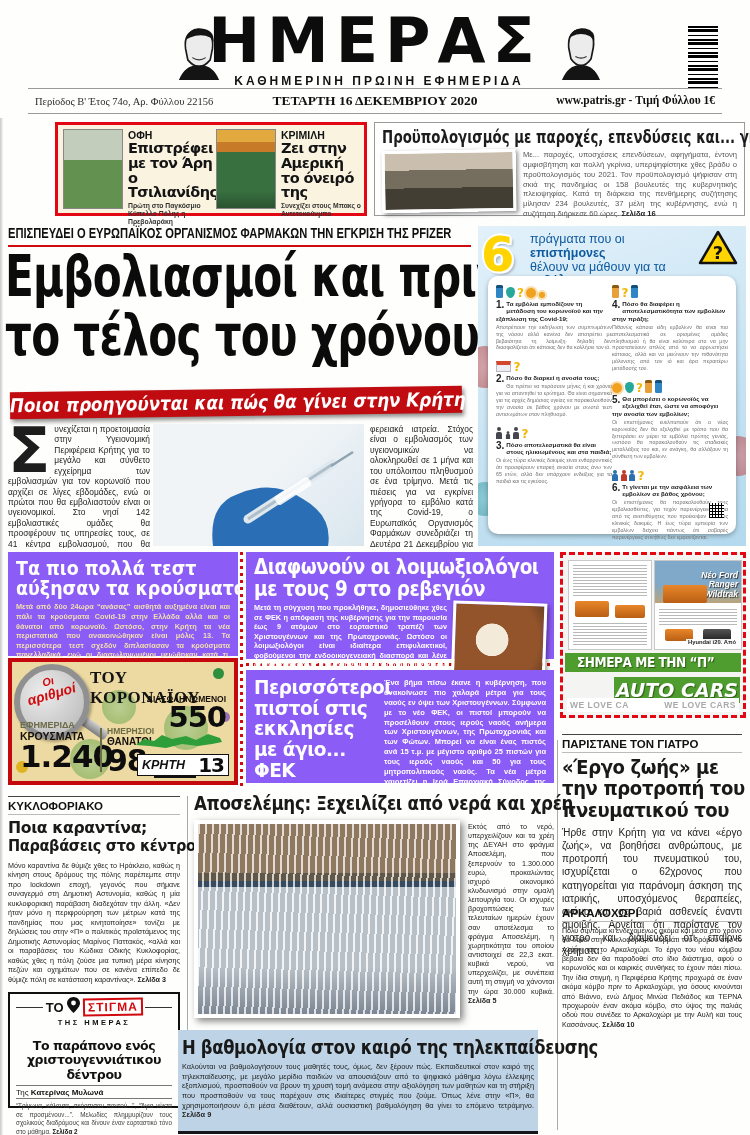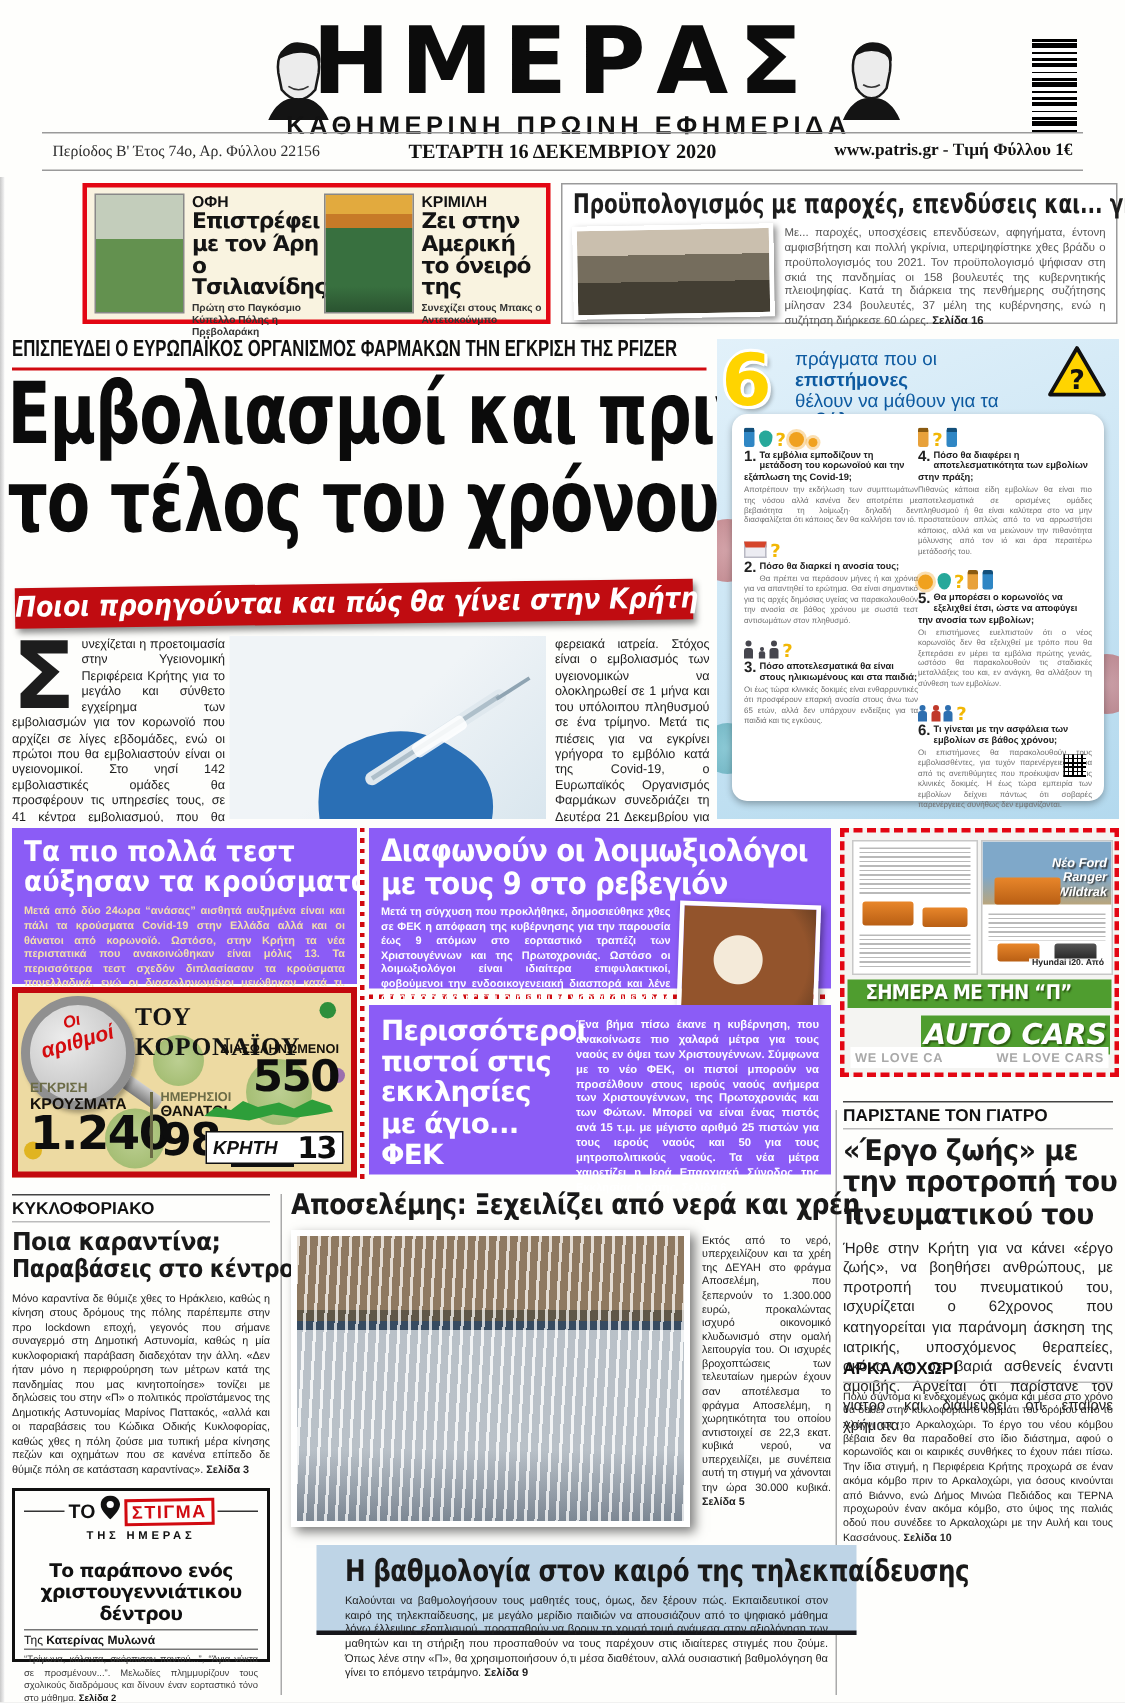--- a/index.html
+++ b/index.html
@@ -5,21 +5,21 @@
   html,body{margin:0;padding:0;background:#e8e8e8}
   .page{position:relative;width:750px;height:1135px;margin:0 auto;background:#fefefc;
         font-family:"Liberation Sans",sans-serif;color:#111;overflow:hidden}
   .abs{position:absolute}
   .cx{display:inline-block;transform-origin:left top;white-space:nowrap}
   .bt{text-align:justify;margin:0}
   .pg{white-space:nowrap}
   
   .mast-title{left:50%;top:10px;transform:translateX(-50%);font-family:"DejaVu Sans",sans-serif;
       font-weight:bold;font-size:62px;letter-spacing:7px;line-height:1;color:#0c0c0c}
-  .mast-sub{left:8px;right:0;top:74px;text-align:center;font-weight:bold;font-size:17px;letter-spacing:3px;color:#121212}
+  .mast-sub{left:8px;right:0;top:74px;text-align:center;font-weight:bold;font-size:12px;letter-spacing:3px;color:#121212}
   .rule{left:28px;right:28px;height:1px;background:#9a9a9a}
   .dateline{top:92px;left:0;right:0;height:20px;font-family:"Liberation Serif",serif}
   .barcode{right:32px;top:26px;width:30px;height:62px;
       background:repeating-linear-gradient(180deg,#000 0 2px,#fff 2px 3px,#000 3px 6px,#fff 6px 9px,#000 9px 10px,#fff 10px 13px)}
   .portrait{width:46px;height:56px}
   
   .sports-box{left:55px;top:122px;width:312px;height:94px;border:3px solid #e30613;background:#f9f3e0;display:flex;box-sizing:border-box}
   .teaser{display:flex;width:50%;padding:4px 2px 4px 5px;box-sizing:border-box}
   .tphoto{width:58px;height:78px;border:1px solid #888;flex:none;margin-right:5px}
   .tkick{font-weight:bold;font-size:10.5px}
@@ -119,21 +119,21 @@
   .stigma{left:8px;top:992px;width:172px;height:116px;border:2px solid #101010;box-sizing:border-box;padding:3px 6px;text-align:center}
   .st-row{display:flex;align-items:center;justify-content:center;gap:3px}
   .st-line{flex:1;height:1px;background:#333}
   .st-stamp{border:2px solid #d10a10;color:#d10a10;font-weight:bold;font-size:12px;padding:0 3px;letter-spacing:1px;transform:rotate(-1deg)}
   .st-of{font-weight:bold;font-size:7.5px;letter-spacing:2.5px;margin-top:1px}
   .st-title{font-family:"DejaVu Sans",sans-serif;font-weight:bold;font-size:12.5px;line-height:1.15;margin-top:12px;letter-spacing:-.4px}
   .st-by{border-top:1px solid #777;border-bottom:1px solid #777;margin-top:3px;padding:1.5px 0;font-size:8px;text-align:left}
   .dam-photo{left:194px;top:820px;width:266px;height:198px;border:4px solid #fff;box-shadow:3px 3px 7px rgba(0,0,0,.5);box-sizing:border-box;
       background:repeating-linear-gradient(93deg,rgba(255,255,255,.75) 0 2px,rgba(125,135,148,.25) 2px 7px),
                  linear-gradient(180deg,#94744f 0 26%,#56472f 26% 30%,#1f3750 30% 33%,#cdd4d9 33% 75%,#7c8793 100%)}
-  .bluebox{left:211px;top:1030px;width:360px;height:60px;background:#bed4e6;border-bottom:3px solid #16161a;box-sizing:border-box;padding:5px 19px}
+  .bluebox{left:178px;top:1030px;width:360px;height:104px;background:#bed4e6;border-bottom:3px solid #16161a;box-sizing:border-box;padding:5px 4px}
   .paper-edge{left:0;top:118px;width:3px;height:1017px;background:linear-gradient(90deg,#c9c9c9,#f5f5f5)}
 </style>
 </head>
 <body>
 
 <div class="page">
   <div class="abs paper-edge"></div>
 
   <div class="abs" style="left:176px;top:24px">
     <svg class="portrait" viewBox="0 0 40 50">
@@ -341,21 +341,21 @@
     <div class="abs mag-txt">
       <div style="font-size:11px">Οι</div>
       <div style="font-size:14px">αριθμοί</div>
     </div>
     <div class="abs cv-title">ΤΟΥ ΚΟΡΟΝΑΪΟΥ</div>
     <div class="abs" style="right:8px;top:32px;text-align:right">
       <div class="cv-lab" style="font-size:8.5px">ΔΙΑΣΩΛΗΝΩΜΕΝΟΙ</div>
       <div class="cv-big" style="font-size:29px">550</div>
     </div>
     <div class="abs" style="left:8px;top:58px;width:76px">
-      <div class="cv-lab" style="font-size:9px;color:#6b6b46">ΕΓΚΡΙΣΗ</div>
+      <div class="cv-lab" style="font-size:9px;color:#6b6b46">ΕΦΗΜΕΡΙΔΑ</div>
       <div class="cv-lab" style="font-size:10.5px">ΚΡΟΥΣΜΑΤΑ</div>
       <div class="cv-big" style="font-size:31px">1.240</div>
     </div>
     <div class="abs" style="left:88px;top:66px;width:1.5px;height:44px;background:#6b6b46"></div>
     <div class="abs" style="left:95px;top:64px">
       <div class="cv-lab" style="font-size:8.5px;color:#6b6b46">ΗΜΕΡΗΣΙΟΙ</div>
       <div class="cv-lab" style="font-size:10px">ΘΑΝΑΤΟΙ</div>
       <div class="cv-big" style="font-size:30px">98</div>
     </div>
     <div class="abs lcd">3.785</div>

